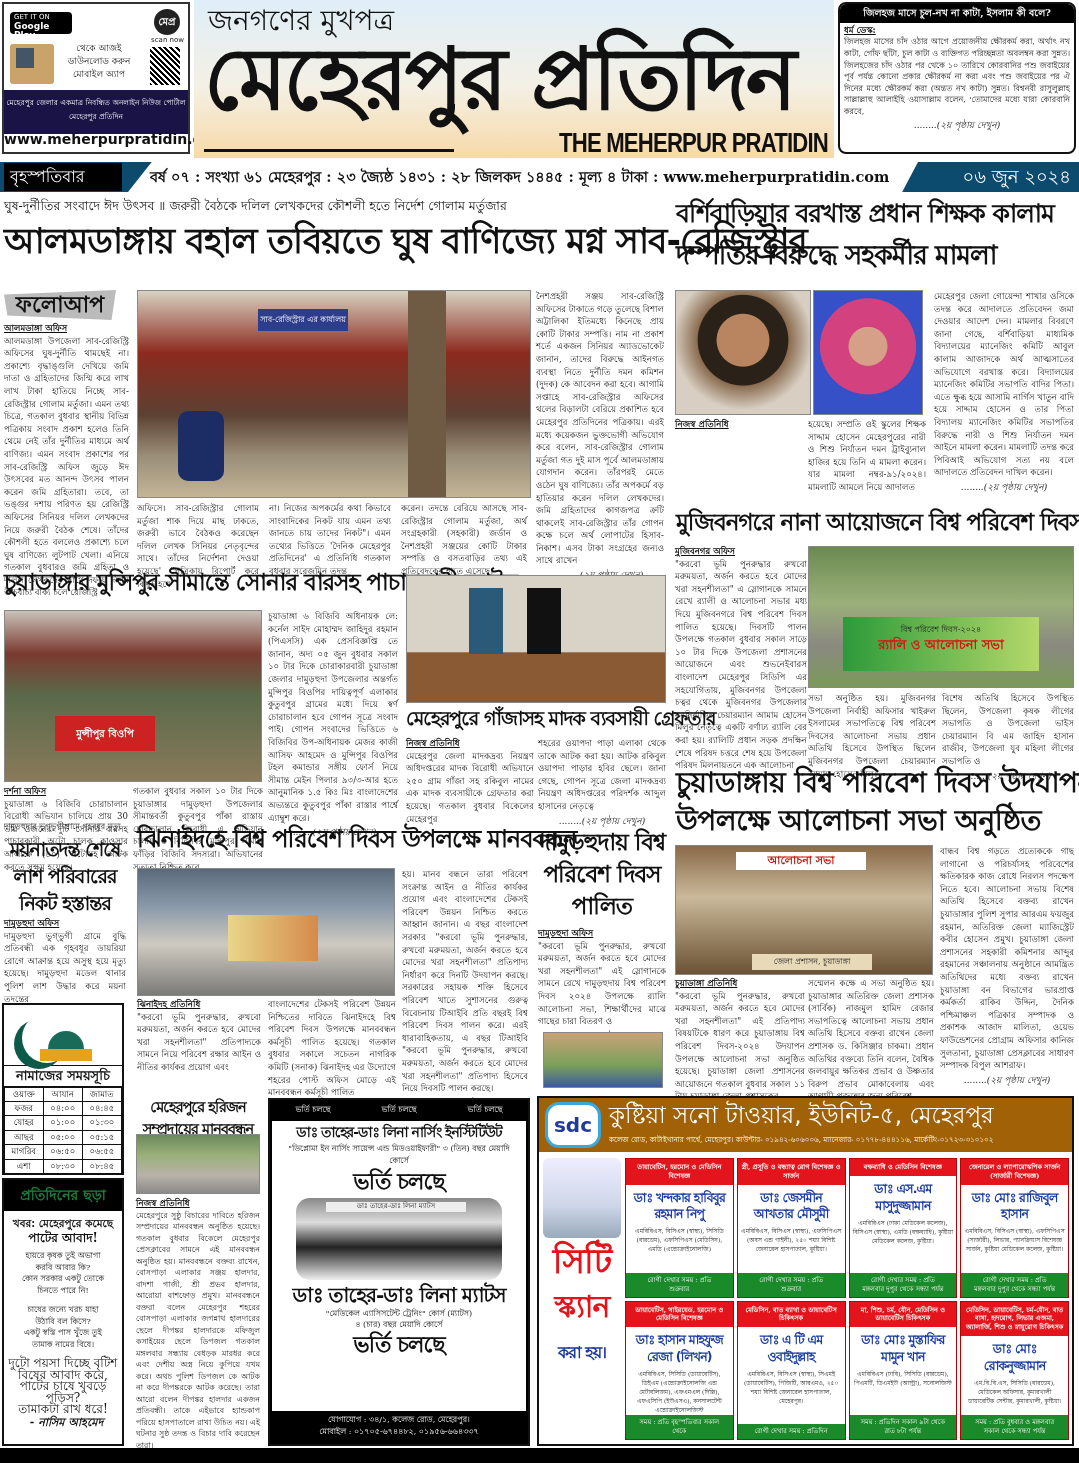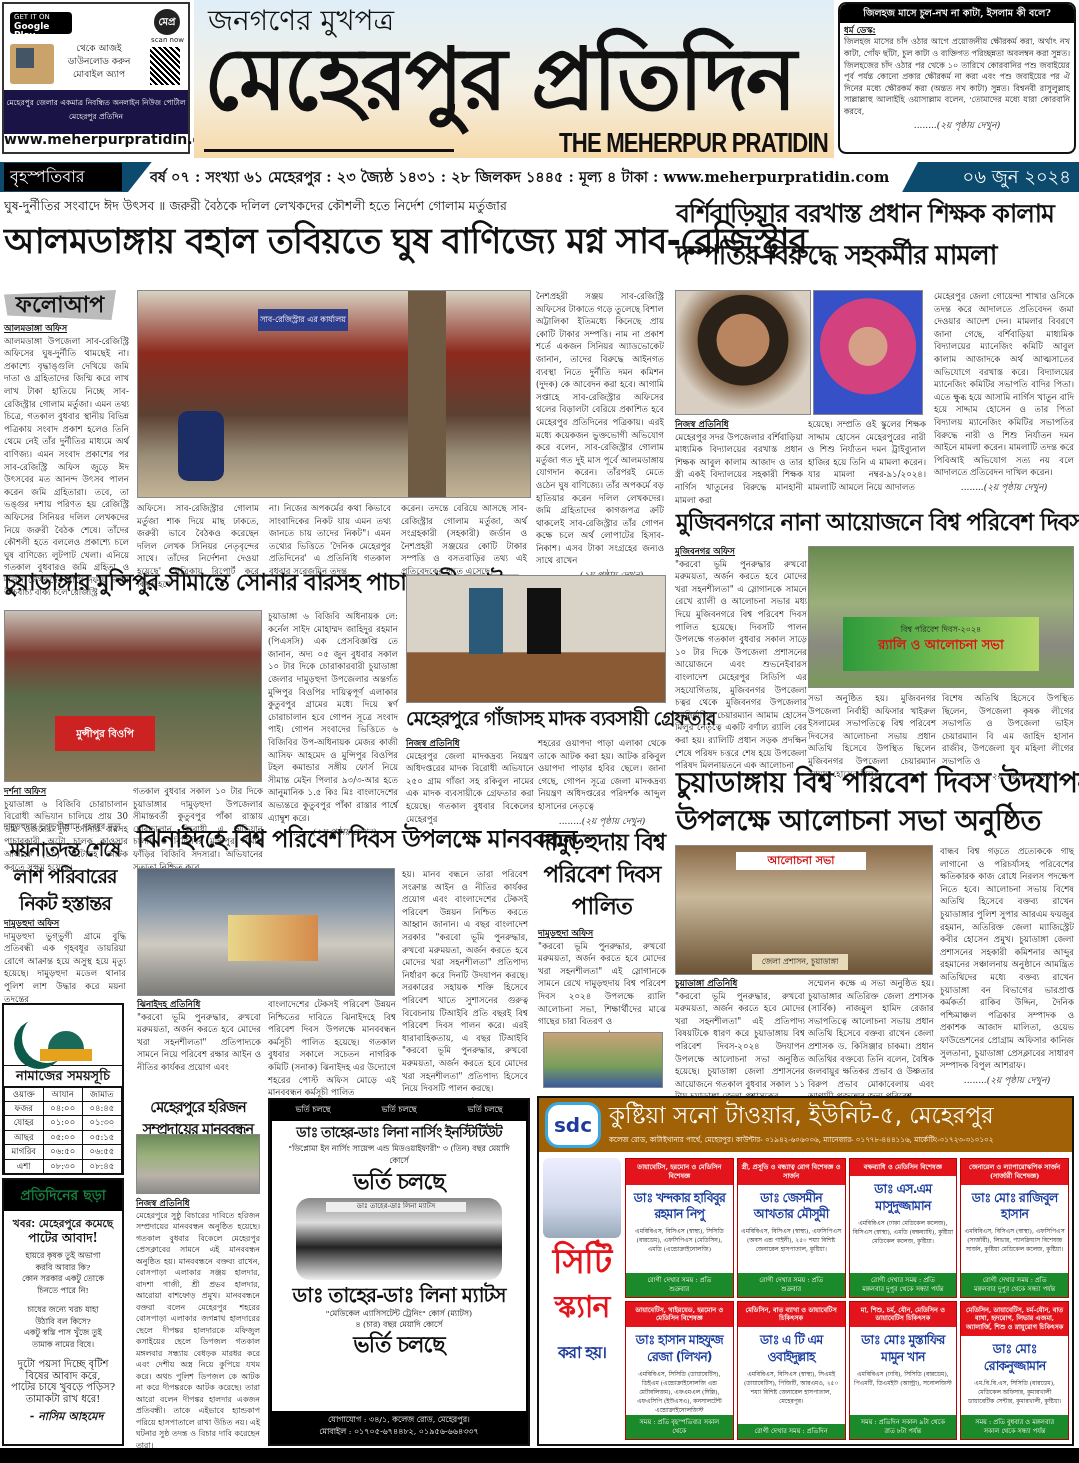--- a/index.html
+++ b/index.html
@@ -110,21 +110,20 @@
   <span>জমি গ্রহিতাদের কাগজপত্র ক্রটি থাকলেই সাব-রেজিস্ট্রার তাঁর গোপন কক্ষে চলে অর্থ লোপাটের হিসাব-নিকাশ। এসব টাকা সংগ্রহের জন্যও সাথে রাখেন</span>
   <span class="more">........(২য় পৃষ্ঠায় দেখুন)</span>
 </div>
 
 <div class="abs hl" style="left:676px;top:200px;width:400px;font-size:25px;white-space:nowrap;">বর্শিবাড়িয়ার বরখাস্ত প্রধান শিক্ষক কালাম</div>
 <div class="abs hl" style="left:676px;top:240px;width:400px;font-size:26.5px;white-space:nowrap;">দম্পতির বিরুদ্ধে সহকর্মীর মামলা</div>
 <div class="abs photo" style="left:675px;top:290px;width:136px;height:125px;background:radial-gradient(circle at 50% 40%,#b98560 0 26%,#2a2218 27% 45%,#8b6c50 46%,#d8cfc2 70%);"></div>
 <div class="abs photo" style="left:813px;top:290px;width:110px;height:125px;background:radial-gradient(circle at 50% 45%,#d59f88 0 22%,#d4417f 23% 55%,#3650c8 56%);"></div>
 <div class="abs txt" style="left:675px;top:418px;width:128px;">
   <span class="by">নিজস্ব প্রতিনিধি</span>
-  <span>মেহেরপুর সদর উপজেলার বর্শিবাড়িয়া মাধ্যমিক বিদ্যালয়ের বরখাস্ত প্রধান শিক্ষক আবুল কালাম আজাদ ও তার স্ত্রী একই বিদ্যালয়ের সহকারী শিক্ষক নার্গিস খাতুনের বিরুদ্ধে মানহানী মামলা করা</span>
 </div>
 <div class="abs txt" style="left:808px;top:418px;width:118px;">হয়েছে। সম্প্রতি ওই স্কুলের শিক্ষক সাদ্দাম হোসেন মেহেরপুরের নারী ও শিশু নির্যাতন দমন ট্রাইব্যুনাল হাজির হয়ে তিনি এ মামলা করেন। যার মামলা নম্বর-৯১/২০২৪। মামলাটি আমলে নিয়ে আদালত</div>
 <div class="abs txt" style="left:934px;top:290px;width:140px;">
   <span>মেহেরপুর জেলা গোয়েন্দা শাখার ওসিকে তদন্ত করে আদালতে প্রতিবেদন জমা দেওয়ার আদেশ দেন। মামলার বিবরণে জানা গেছে, বর্শিবাড়িয়া মাধ্যমিক বিদ্যালয়ের ম্যানেজিং কমিটি আবুল কালাম আজাদকে অর্থ আত্মসাতের অভিযোগে বরখাস্ত করে। বিদ্যালয়ের ম্যানেজিং কমিটির সভাপতি বাদির পিতা। এতে ক্ষুব্ধ হয়ে আসামি নার্গিস খাতুন বাদি হয়ে সাদ্দাম হোসেন ও তার পিতা বিদ্যালয় ম্যানেজিং কমিটির সভাপতির বিরুদ্ধে নারী ও শিশু নির্যাতন দমন আইনে মামলা করেন। মামলাটি তদন্ত করে পিবিআই অভিযোগ সত্য নয় বলে আদালতে প্রতিবেদন দাখিল করেন।</span>
   <span class="more">........(২য় পৃষ্ঠায় দেখুন)</span>
 </div>
 
 <div class="abs hl" style="left:4px;top:570px;width:400px;font-size:23px;white-space:nowrap;">চুয়াডাঙ্গার মুন্সিপুর সীমান্তে সোনার বারসহ পাচারকারী আটক</div>
 <div class="abs photo" style="left:4px;top:610px;width:258px;height:172px;background:linear-gradient(180deg,#c9c2b8 0%,#7b3a30 25%,#5a6a4a 50%,#8a7a5a 100%);">
   <div style="position:absolute;left:50px;top:105px;width:100px;height:35px;background:#c22;color:#fff;font-size:10px;text-align:center;line-height:35px;font-weight:bold;">মুন্সীপুর বিওপি</div>
@@ -167,21 +166,21 @@
 <div class="abs txt" style="left:808px;top:692px;width:128px;">সভা অনুষ্ঠিত হয়। মুজিবনগর উপজেলা নির্বাহী অফিসার খাইরুল ইসলামের সভাপতিত্বে বিশ্ব পরিবেশ দিবসের আলোচনা সভায় প্রধান অতিথি হিসেবে উপস্থিত ছিলেন মুজিবনগর উপজেলা চেয়ারম্যান আমাম হোসেন মিলু।</div>
 <div class="abs txt" style="left:942px;top:692px;width:132px;">
   <span>বিশেষ অতিথি হিসেবে উপস্থিত ছিলেন, উপজেলা কৃষক লীগের সভাপতি ও উপজেলা ভাইস চেয়ারম্যান বি এম জাহিদ হাসান রাজীব, উপজেলা যুব মহিলা লীগের সভাপতি ও</span>
   <span class="more">........(২য় পৃষ্ঠায় দেখুন)</span>
 </div>
 
 <div class="abs hl" style="left:676px;top:768px;width:400px;font-size:28px;white-space:nowrap;letter-spacing:-.5px">চুয়াডাঙ্গায় বিশ্ব পরিবেশ দিবস উদযাপন</div>
 <div class="abs hl" style="left:676px;top:806px;width:400px;font-size:28px;white-space:nowrap;letter-spacing:-.5px">উপলক্ষে আলোচনা সভা অনুষ্ঠিত</div>
 <div class="abs photo" style="left:675px;top:845px;width:258px;height:130px;background:linear-gradient(180deg,#8a6a48 0%,#c9b99a 40%,#6b5234 100%);">
   <div style="position:absolute;left:60px;top:6px;width:130px;height:18px;background:#fff;color:#c11;font-size:11px;font-weight:bold;text-align:center;line-height:18px;">আলোচনা সভা</div>
-  <div style="position:absolute;left:76px;top:108px;width:96px;height:16px;background:#e8d9b8;color:#222;font-size:8px;text-align:center;line-height:16px;">জেলা প্রশাসন, চুয়াডাঙ্গা</div>
+  <div style="position:absolute;left:76px;top:108px;width:120px;height:16px;background:#e8d9b8;color:#222;font-size:8px;text-align:center;line-height:16px;">জেলা প্রশাসন, চুয়াডাঙ্গা</div>
 </div>
 <div class="abs txt" style="left:675px;top:977px;width:130px;">
   <span class="by">চুয়াডাঙ্গা প্রতিনিধি</span>
   <span>"করবো ভূমি পুনরুদ্ধার, রুখবো মরুময়তা, অর্জন করতে হবে মোদের খরা সহনশীলতা" এই প্রতিপাদ্য বিষয়টিকে ধারণ করে চুয়াডাঙ্গায় বিশ্ব পরিবেশ দিবস-২০২৪ উদযাপন উপলক্ষে আলোচনা সভা অনুষ্ঠিত হয়েছে। চুয়াডাঙ্গা জেলা প্রশাসনের আয়োজনে গতকাল বুধবার সকাল ১১ টায় চুয়াডাঙ্গা জেলা প্রশাসকের</span>
 </div>
 <div class="abs txt" style="left:808px;top:977px;width:126px;">সম্মেলন কক্ষে এ সভা অনুষ্ঠিত হয়। চুয়াডাঙ্গার অতিরিক্ত জেলা প্রশাসক (সার্বিক) নাজমুল হামিদ রেজার সভাপতিত্বে আলোচনা সভায় প্রধান অতিথি হিসেবে বক্তব্য রাখেন জেলা প্রশাসক ড. কিসিঞ্জার চাকমা। প্রধান অতিথির বক্তব্যে তিনি বলেন, বৈশ্বিক জলবায়ুর ক্ষতিকর প্রভাব ও উষ্ণতার বিরুপ প্রভাব মোকাবেলায় এবং আগামী প্রজন্মের জন্য পরিবেশ</div>
 <div class="abs txt" style="left:940px;top:845px;width:134px;">
   <span>বান্ধব বিশ্ব গড়তে প্রত্যেককে গাছ লাগানো ও পরিচর্যাসহ পরিবেশের ক্ষতিকারক কাজ রোধে নিরলস পদক্ষেপ নিতে হবে। আলোচনা সভায় বিশেষ অতিথি হিসেবে বক্তব্য রাখেন চুয়াডাঙ্গার পুলিশ সুপার আরএম ফয়জুর রহমান, অতিরিক্ত জেলা ম্যাজিস্ট্রেট কবীর হোসেন প্রমুখ। চুয়াডাঙ্গা জেলা প্রশাসনের সহকারী কমিশনার আব্দুর রহমানের সঞ্চালনায় অনুষ্ঠানে আমন্ত্রিত অতিথিদের মধ্যে বক্তব্য রাখেন চুয়াডাঙ্গা বন বিভাগের ভারপ্রাপ্ত কর্মকর্তা রাকিব উদ্দিন, দৈনিক পশ্চিমাঞ্চল পত্রিকার সম্পাদক ও প্রকাশক আজাদ মালিতা, ওয়েভ ফাউন্ডেশনের প্রোগ্রাম অফিসার কানিজ সুলতানা, চুয়াডাঙ্গা প্রেসক্লাবের সাধারণ সম্পাদক বিপুল আশরাফ।</span>
   <span class="more">........(২য় পৃষ্ঠায় দেখুন)</span>
 </div>
@@ -268,21 +267,21 @@
       <div>করবি আবার কি?</div>
       <div>কোন সরকার একটু তোকে</div>
       <div>চিনতে পারে নি!</div>
   </div>
   <div style="font-size:8px;line-height:11.5px;margin-bottom:8px;">
     <div>চাষের জন্যে খরচ যাহা</div>
       <div>উঠাবি বল কিসে?</div>
       <div>একটু স্বস্তি পাস খুঁজে তুই</div>
       <div>তামাক নামের বিষে।</div>
   </div>
-  <div style="font-size:10px;line-height:11.5px;margin-bottom:6px;">
+  <div style="font-size:12px;line-height:11.5px;">
     <div>দুটো পয়সা দিচ্ছে বৃটিশ</div>
       <div>বিষের আবাদ করে,</div>
       <div>পাটের চাষে খুবড়ে পড়িস?</div>
       <div>তামাকটা রাখ ধরে!</div>
   </div>
   <div style="font-size:11px;font-weight:bold;font-style:italic;padding-left:7px;">- নাসিম আহমেদ</div>
 </div>
 
 <div class="abs hl caps" style="left:134px;top:1096px;width:128px;font-size:14.5px;line-height:22px;">মেহেরপুরে হরিজন সম্প্রদায়ের মানববন্ধন</div>
 <div class="abs photo" style="left:136px;top:1134px;width:124px;height:60px;background:linear-gradient(180deg,#6a8a5a 0%,#9ab07a 35%,#b8b2a8 70%,#8a8a88 100%);"></div>

